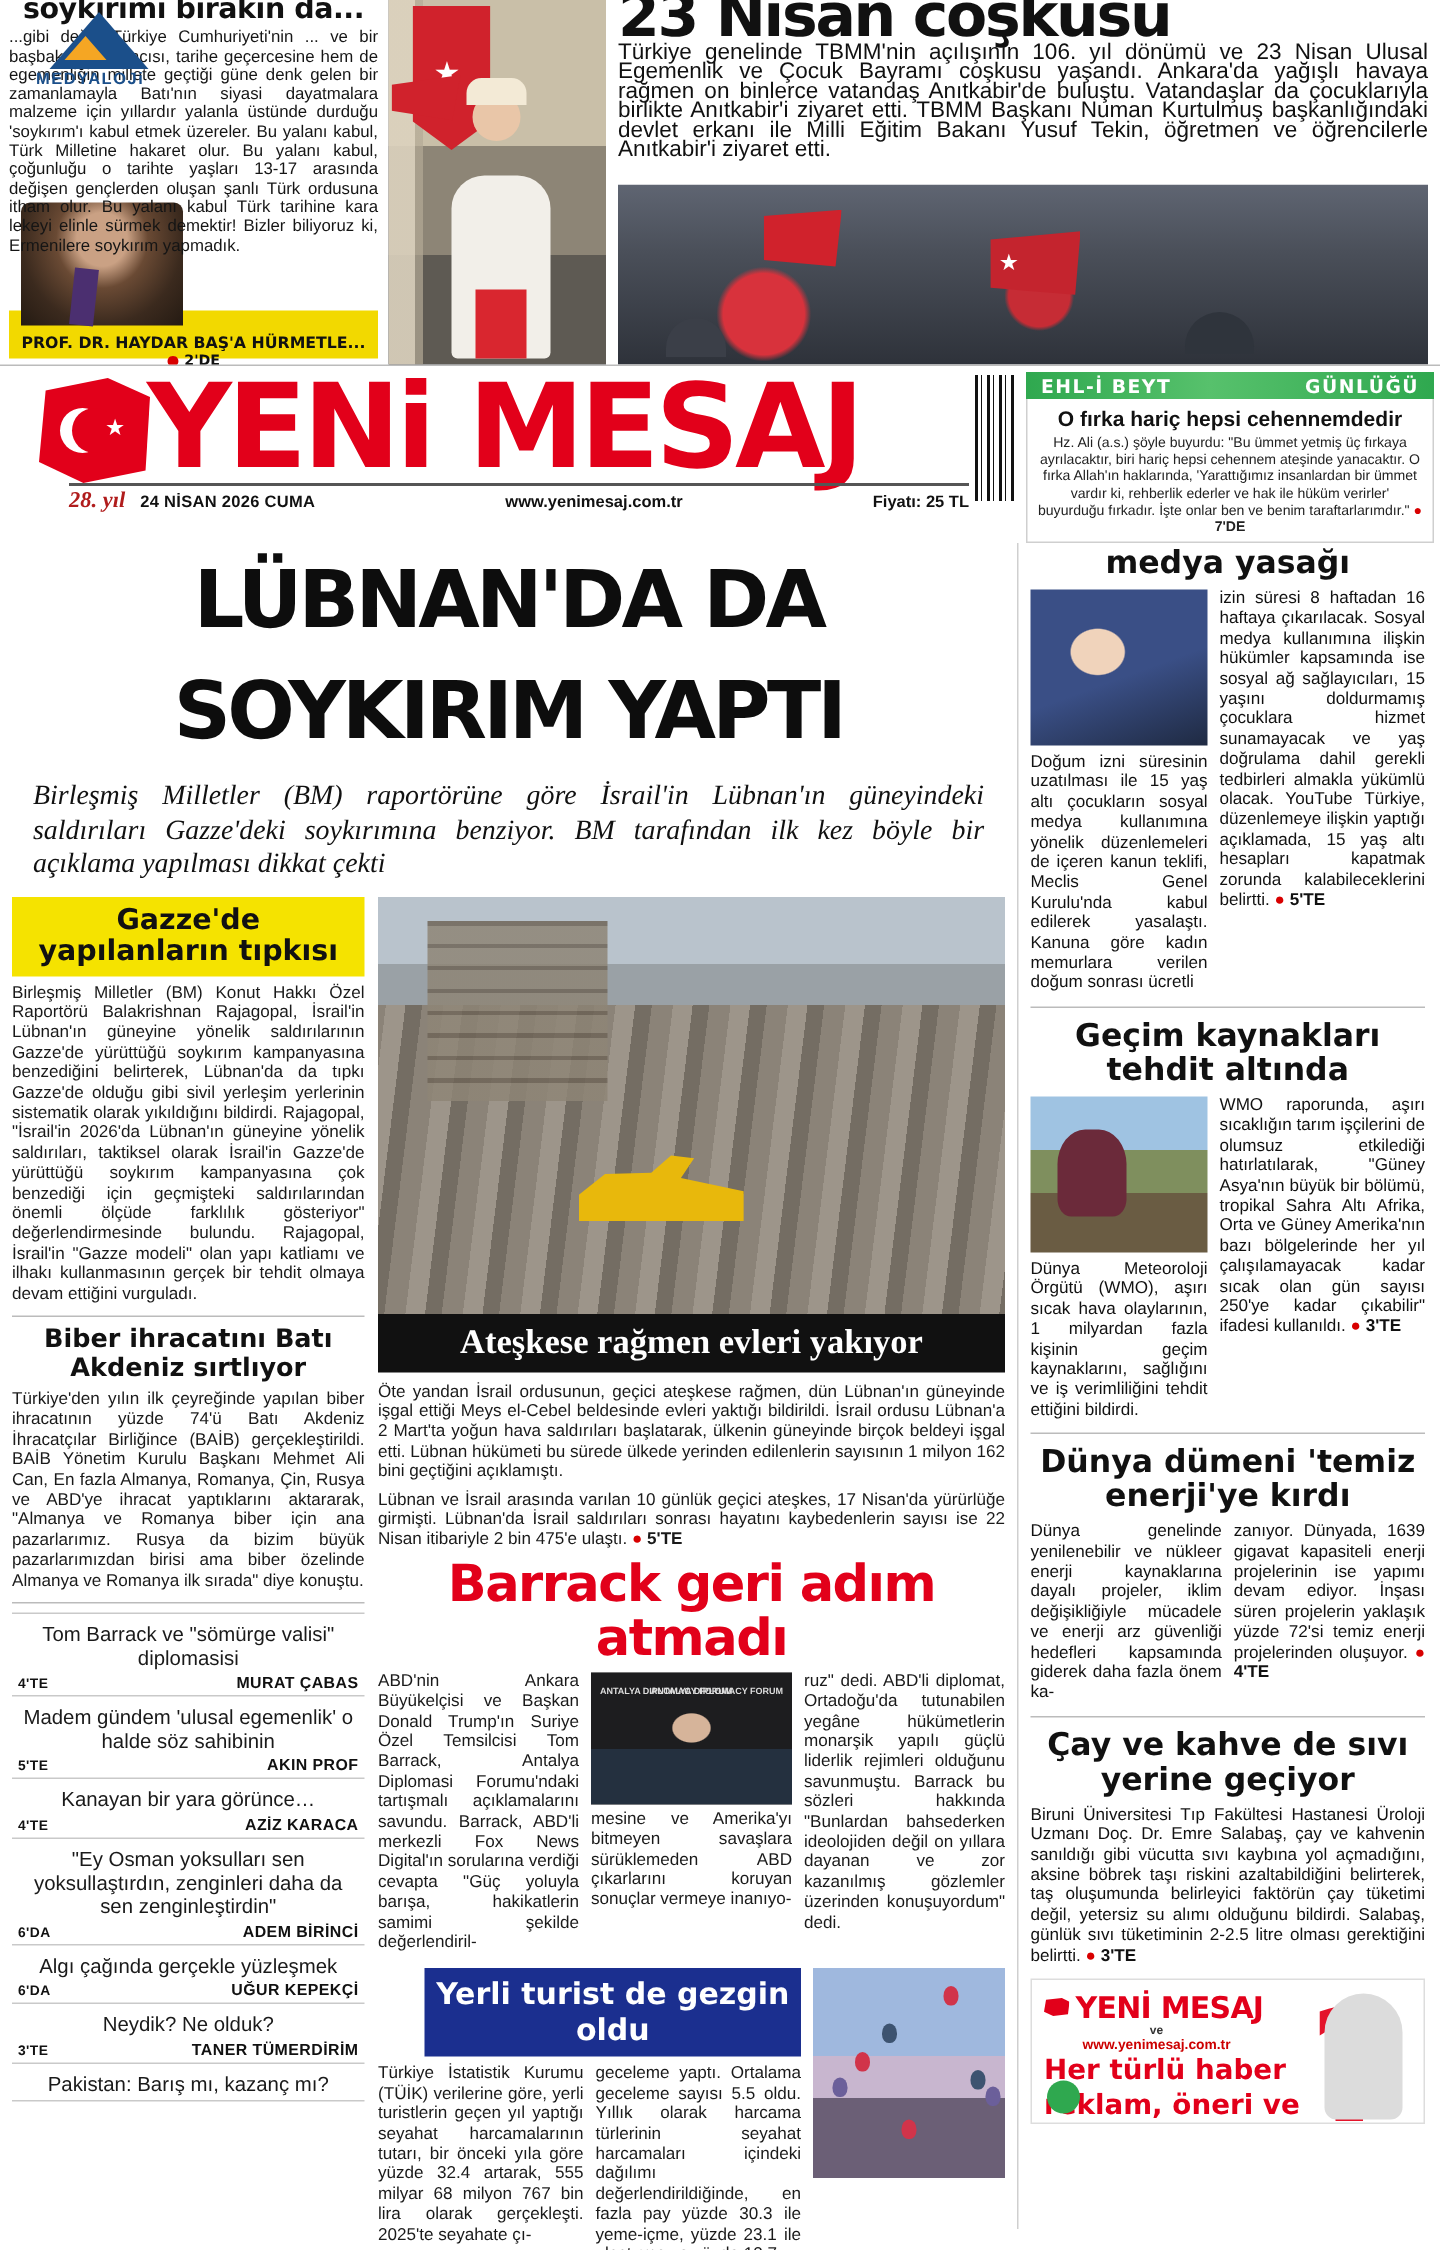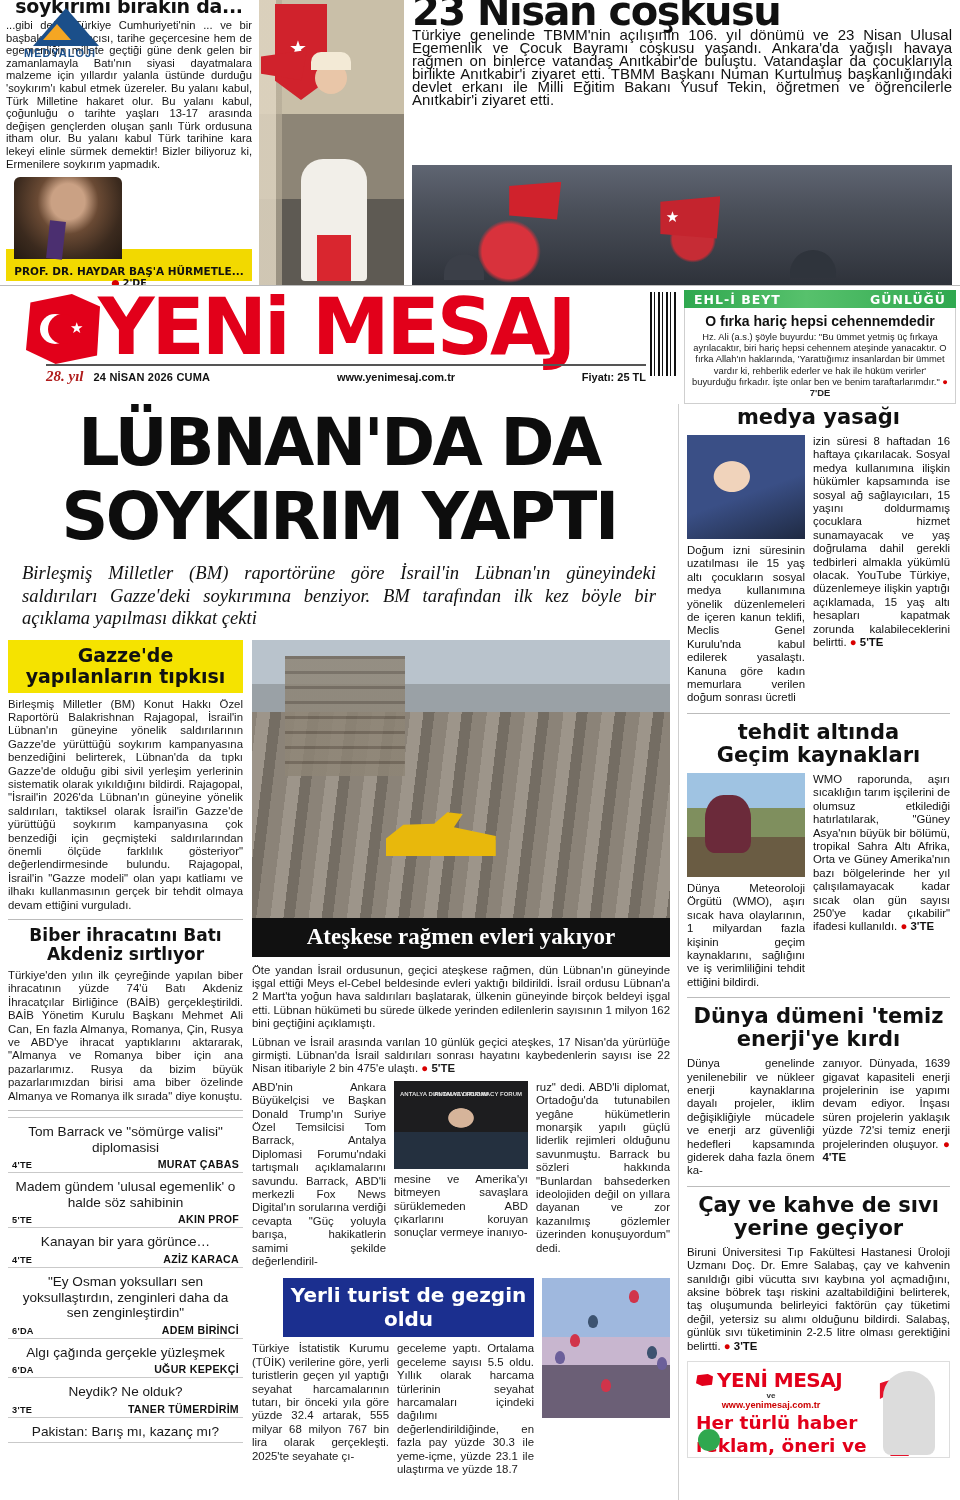--- a/index.html
+++ b/index.html
@@ -6,21 +6,21 @@
   html, body {
     width: 960px; height: 1500px;
     background: #ffffff;
     font-family: "Liberation Sans", sans-serif;
     color: #111;
     overflow: hidden;
   }
   .page { position: relative; width: 960px; height: 1500px; background:#fff; }
 
   
-  .topband { display:flex; height:286px; width:960px; border-bottom:1px solid #bbb; }
+  .topband { display:flex; height:244px; width:960px; border-bottom:1px solid #bbb; }
   .tb-left { width:258px; position:relative; padding:0 6px; overflow:hidden; }
   .tb-left .tl-head {
     font-family:"DejaVu Sans", sans-serif; font-weight:bold; font-size:19px;
     line-height:20px; text-align:center; color:#111; letter-spacing:-.3px;
     margin-top:-4px;
   }
   .tb-left .tl-body {
     font-size:11.2px; line-height:12.6px; text-align:justify; color:#151515;
     margin-top:3px; position:relative; z-index:3;
   }
@@ -124,21 +124,21 @@
   .ehlibeyt-title { text-align:center; font-weight:bold; font-size:14px; margin:1px 0 2px; }
   .ehlibeyt-text { font-size:9.4px; line-height:11.2px; text-align:center; color:#222; }
 
   
   .body { display:flex; width:960px; height:1130px; padding:6px 8px 0; gap:8px; }
   .col-main { width:662px; }
   .col-right { width:272px; border-left:1px solid #cfcfcf; padding-left:8px; }
 
   .mainhead {
     font-family:"DejaVu Sans", sans-serif; font-weight:bold; color:#0d0d0d;
-    font-size:65px; line-height:74px; letter-spacing:-2.5px; text-align:center;
+    font-size:53px; line-height:74px; letter-spacing:-2.5px; text-align:center;
     padding:2px 0 0;
   }
   .mainsub {
     font-family:"Liberation Serif", serif; font-style:italic; font-size:18.6px;
     line-height:22.5px; text-align:justify; margin:8px 14px 0 14px; color:#111;
   }
 
   .two-col { display:flex; gap:9px; margin-top:10px; }
   .c-left { width:235px; }
   .c-right { flex:1; }
@@ -403,20 +403,21 @@
         <div class="c-right">
           <div class="photo-rubble">
             <div class="rubble">
                 <div class="bldg"></div>
               </div>
           </div>
           <div class="blackhead">Ateşkese rağmen evleri yakıyor</div>
           <div class="artbody" style="margin-top:7px;">Öte yandan İsrail ordusunun, geçici ateşkese rağmen, dün Lübnan'ın güneyinde işgal ettiği Meys el-Cebel beldesinde evleri yaktığı bildirildi. İsrail ordusu Lübnan'a 2 Mart'ta yoğun hava saldırıları başlatarak, ülkenin güneyinde birçok beldeyi işgal etti. Lübnan hükümeti bu sürede ülkede yerinden edilenlerin sayısının 1 milyon 162 bini geçtiğini açıklamıştı.</div>
           <div class="artbody"><span>Lübnan ve İsrail arasında varılan 10 günlük geçici ateşkes, 17 Nisan'da yürürlüğe girmişti. Lübnan'da İsrail saldırıları sonrası hayatını kaybedenlerin sayısı ise 22 Nisan itibariyle 2 bin 475'e ulaştı.</span> <span class="dot">●</span> <b>5'TE</b></div>
 
+          <div class="redhead">Barrack geri adım atmadı</div>
 
           <div class="tri">
             <div>
               <div class="artbody" style="margin-top:0;">ABD'nin Ankara Büyükelçisi ve Başkan Donald Trump'ın Suriye Özel Temsilcisi Tom Barrack, Antalya Diplomasi Forumu'ndaki tartışmalı açıklamalarını savundu. Barrack, ABD'li merkezli Fox News Digital'ın sorularına verdiği cevapta "Güç yoluyla barışa, hakikatlerin samimi şekilde değerlendiril-</div>
             </div>
             <div>
               <div class="mini-photo">
                 <div class="barrack-photo">
                   <div class="badge">ANTALYA DIPLOMACY FORUM</div>
                   <div class="badge r">ANTALYA DIPLOMACY FORUM</div>
@@ -466,22 +467,22 @@
             <div class="r-body" style="width:118px;margin-top:5px;">Doğum izni süresinin uzatılması ile 15 yaş altı çocukların sosyal medya kullanımına yönelik düzenlemeleri de içeren kanun teklifi, Meclis Genel Kurulu'nda kabul edilerek yasalaştı. Kanuna göre kadın memurlara verilen doğum sonrası ücretli</div>
           </div>
           <div class="r-body" style="flex:1;"><span>izin süresi 8 haftadan 16 haftaya çıkarılacak. Sosyal medya kullanımına ilişkin hükümler kapsamında ise sosyal ağ sağlayıcıları, 15 yaşını doldurmamış çocuklara hizmet sunamayacak ve yaş doğrulama dahil gerekli tedbirleri almakla yükümlü olacak. YouTube Türkiye, düzenlemeye ilişkin yaptığı açıklamada, 15 yaş altı hesapları kapatmak zorunda kalabileceklerini belirtti.</span> <span class="dot">●</span> <b>5'TE</b></div>
         </div>
       </div>
 
       <div class="r-hr"></div>
 
       <div>
         <div class="r-head">
+          <div>Geçim kaynakları</div>
           <div>tehdit altında</div>
-          <div>Geçim kaynakları</div>
         </div>
         <div class="r-flex">
           <div>
             <div class="r-photo farm"></div>
             <div class="r-body" style="width:118px;margin-top:5px;">Dünya Meteoroloji Örgütü (WMO), aşırı sıcak hava olaylarının, 1 milyardan fazla kişinin geçim kaynaklarını, sağlığını ve iş verimliliğini tehdit ettiğini bildirdi.</div>
           </div>
           <div class="r-body" style="flex:1;"><span>WMO raporunda, aşırı sıcaklığın tarım işçilerini de olumsuz etkilediği hatırlatılarak, "Güney Asya'nın büyük bir bölümü, tropikal Sahra Altı Afrika, Orta ve Güney Amerika'nın bazı bölgelerinde her yıl çalışılamayacak kadar sıcak olan gün sayısı 250'ye kadar çıkabilir" ifadesi kullanıldı.</span> <span class="dot">●</span> <b>3'TE</b></div>
         </div>
       </div>
 

